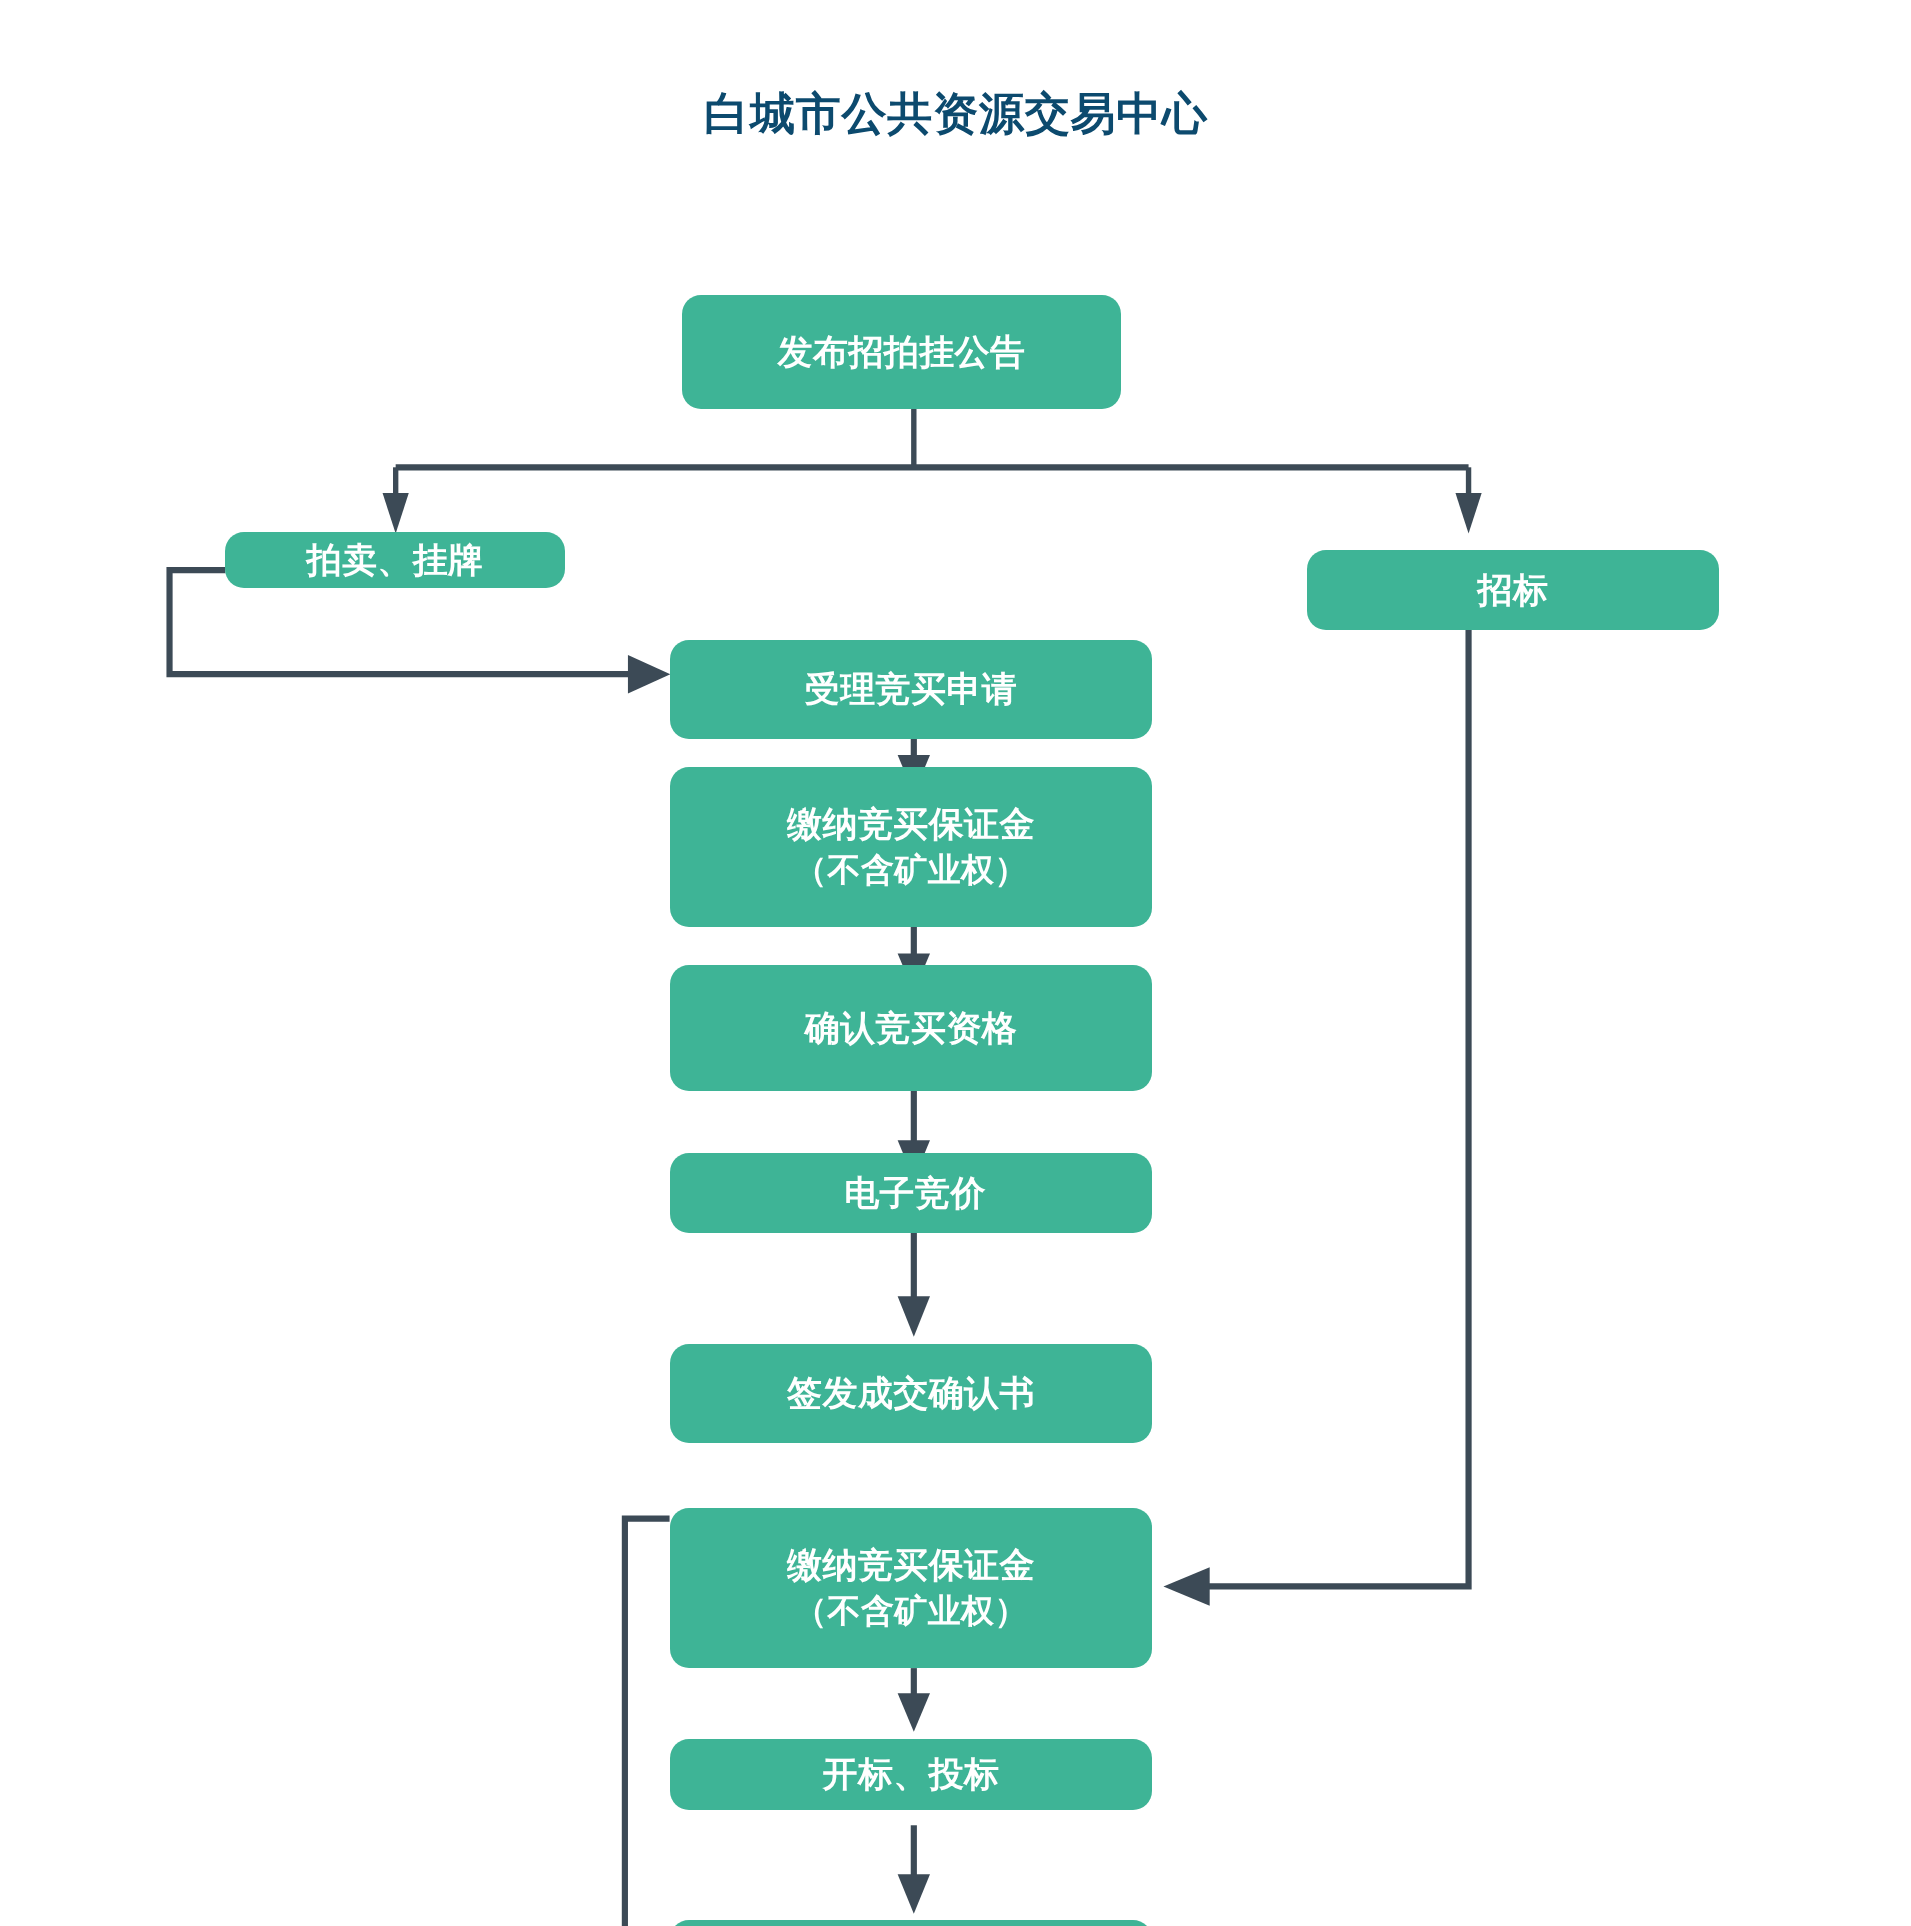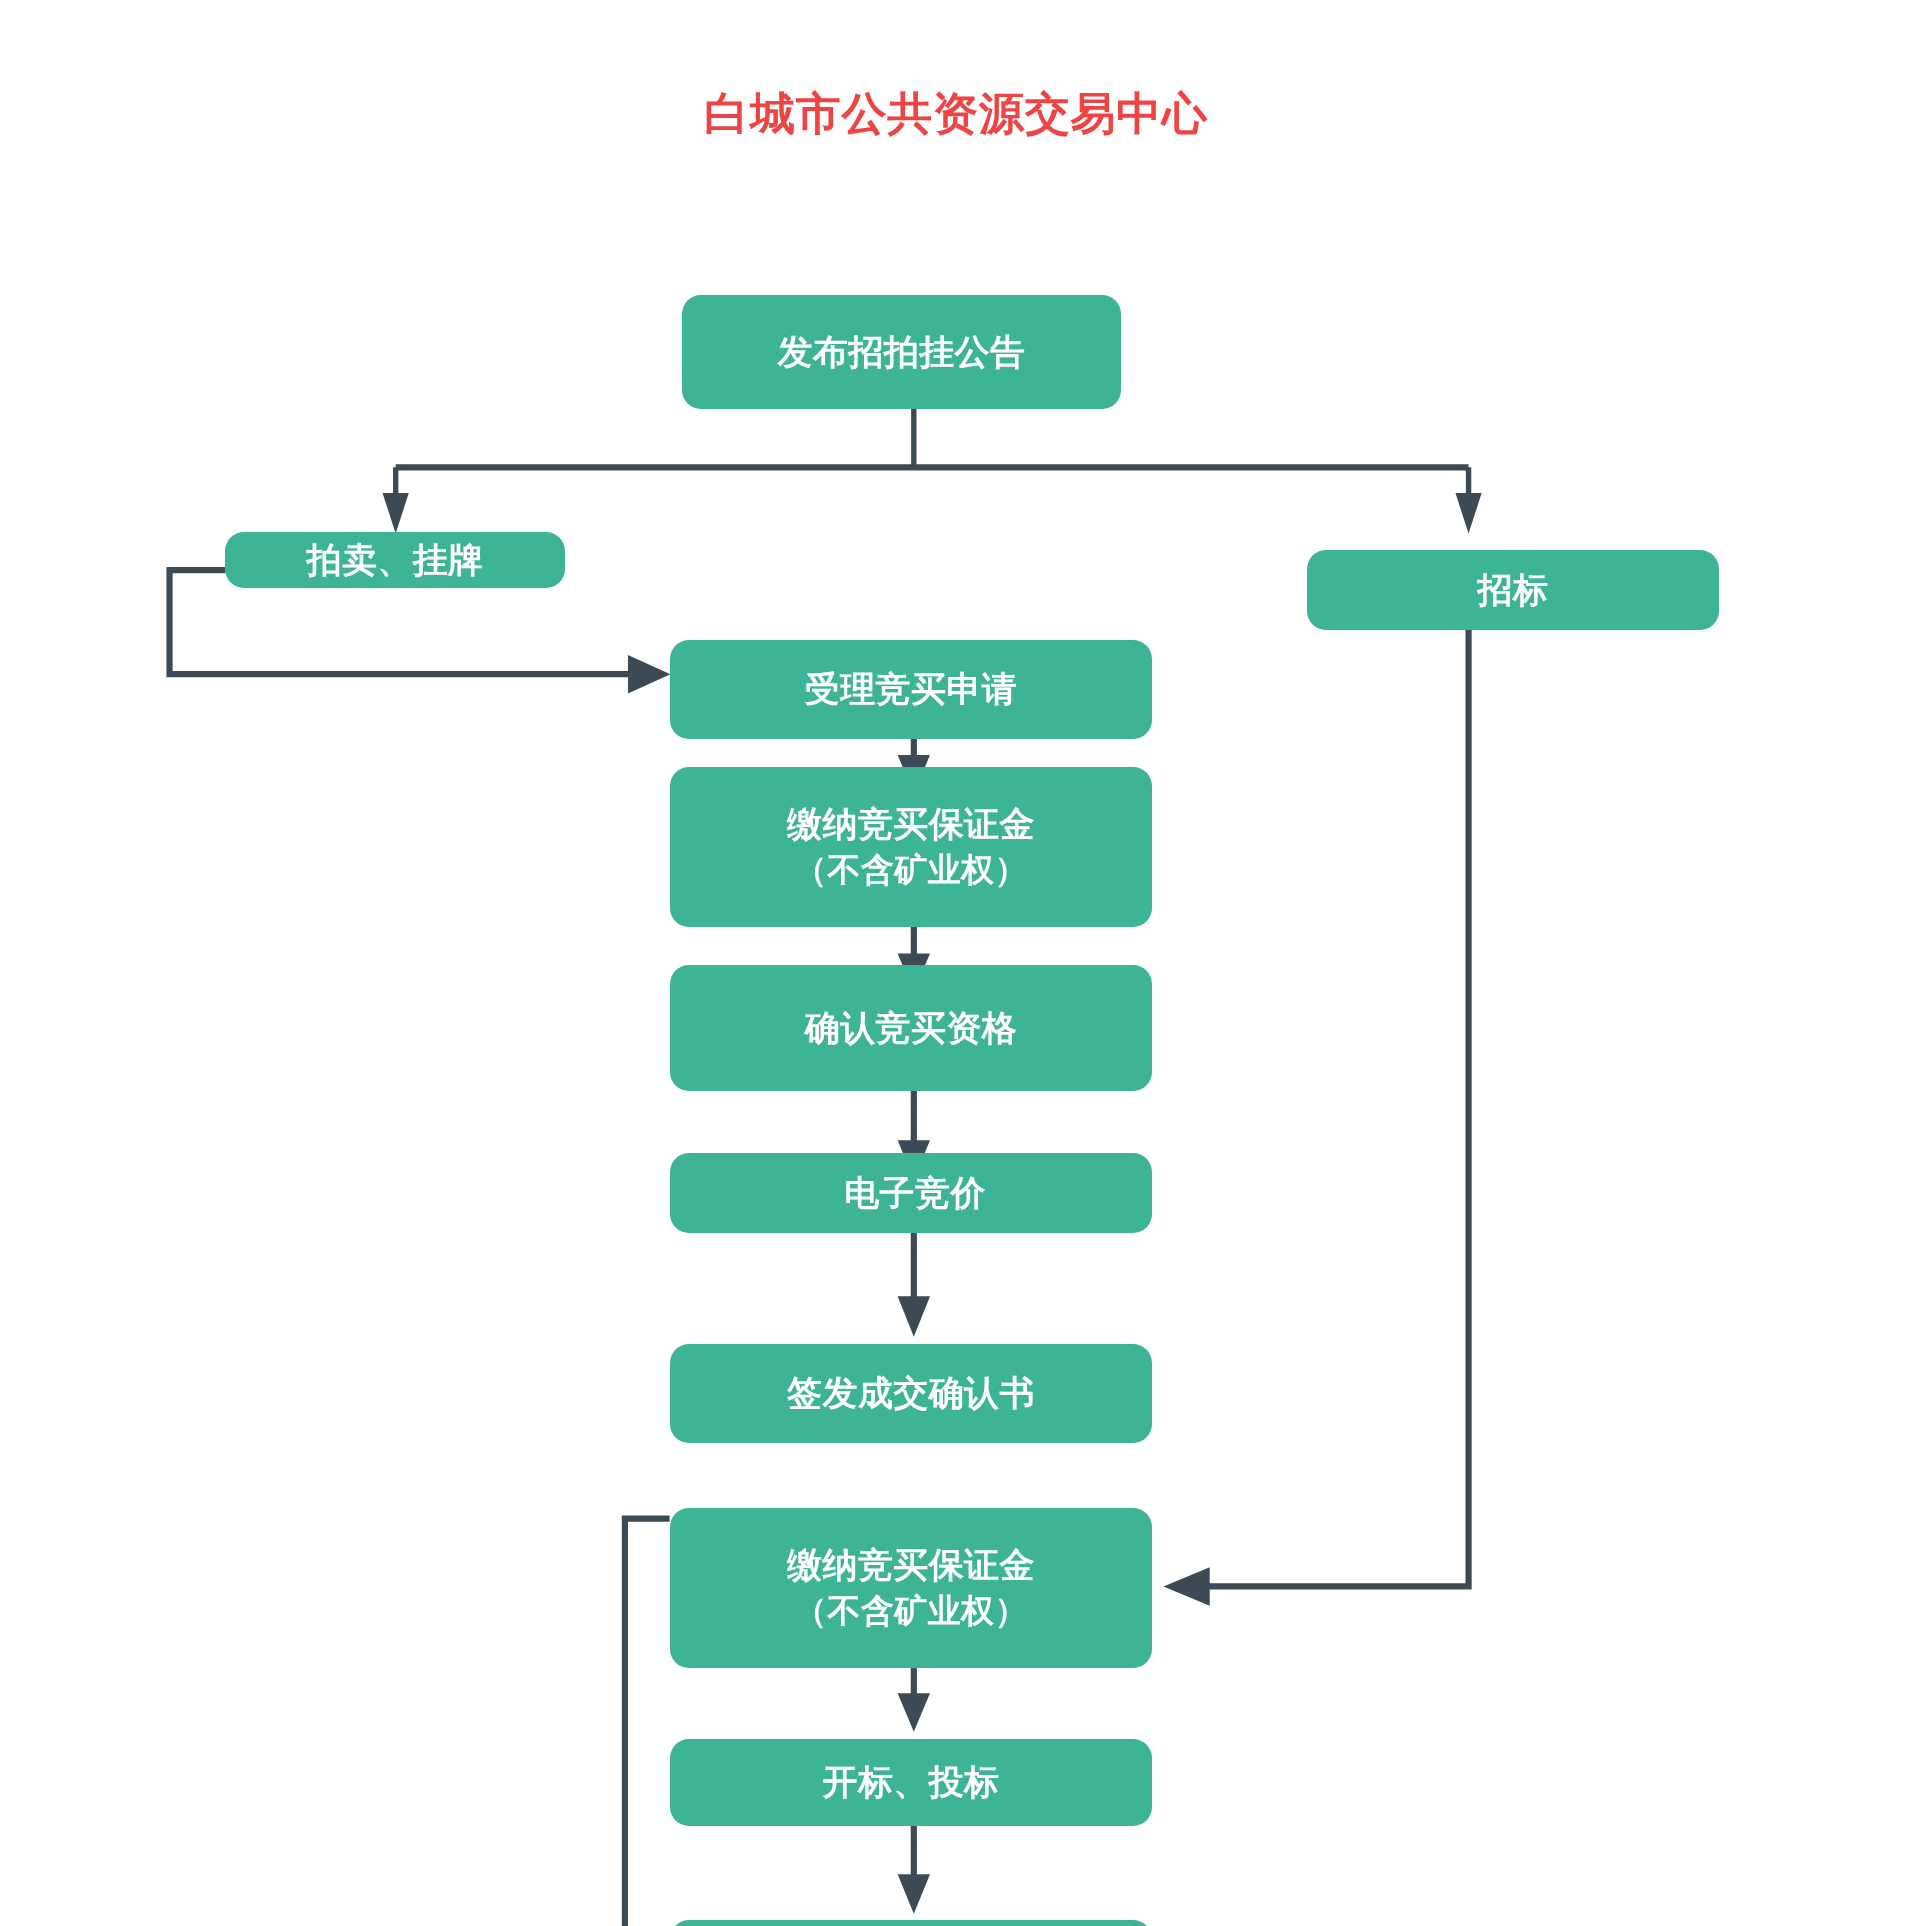--- a/index.html
+++ b/index.html
@@ -25,21 +25,21 @@
     top: 83px;
     width: 1912px;
     text-align: center;
     pointer-events: none;
   }
   .title-line {
     font-family: "DejaVu Sans", "Liberation Sans", sans-serif;
     font-weight: bold;
     font-size: 45px;
     line-height: 62px;
-    color: #ef4444;
+    color: #0c4a6e;
     letter-spacing: 0.8px;
     white-space: nowrap;
   }
   .node {
     position: absolute;
     background: #3EB496;
     display: flex;
     flex-direction: column;
     align-items: center;
     justify-content: center;
@@ -191,21 +191,21 @@
 
   <div class="node" style="left:670px; top:1344px; width:482px; height:99px;">
     <div class="node-label">签发成交确认书</div>
   </div>
 
   <div class="node" style="left:670px; top:1508px; width:482px; height:160px;">
     <div class="node-label">缴纳竞买保证金</div>
     <div class="node-label sub">（不含矿业权）</div>
   </div>
 
-  <div class="node" style="left:670px; top:1739px; width:482px; height:87px;">
+  <div class="node" style="left:670px; top:1739px; width:482px; height:71px;">
     <div class="node-label">开标、投标</div>
   </div>
 
   <div class="node" style="left:670px; top:1920px; width:482px; height:64px;">
     
   </div>
 
 </div>
 
 

